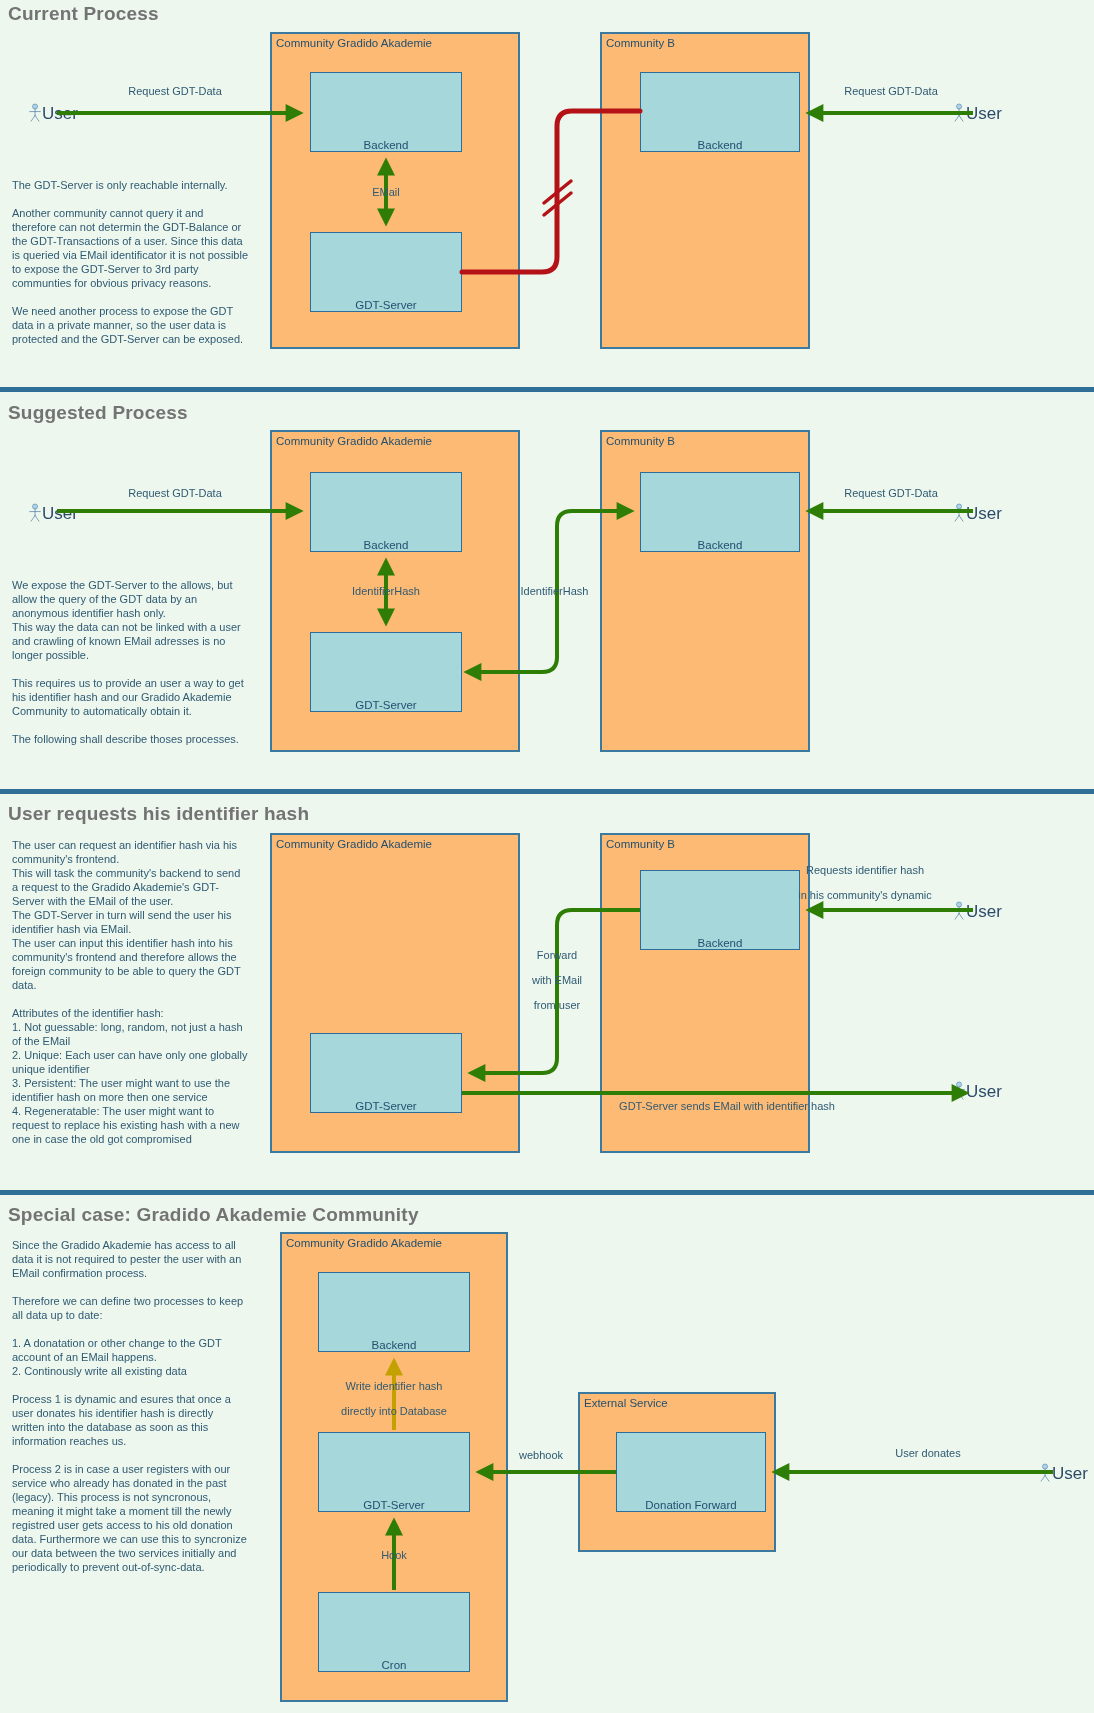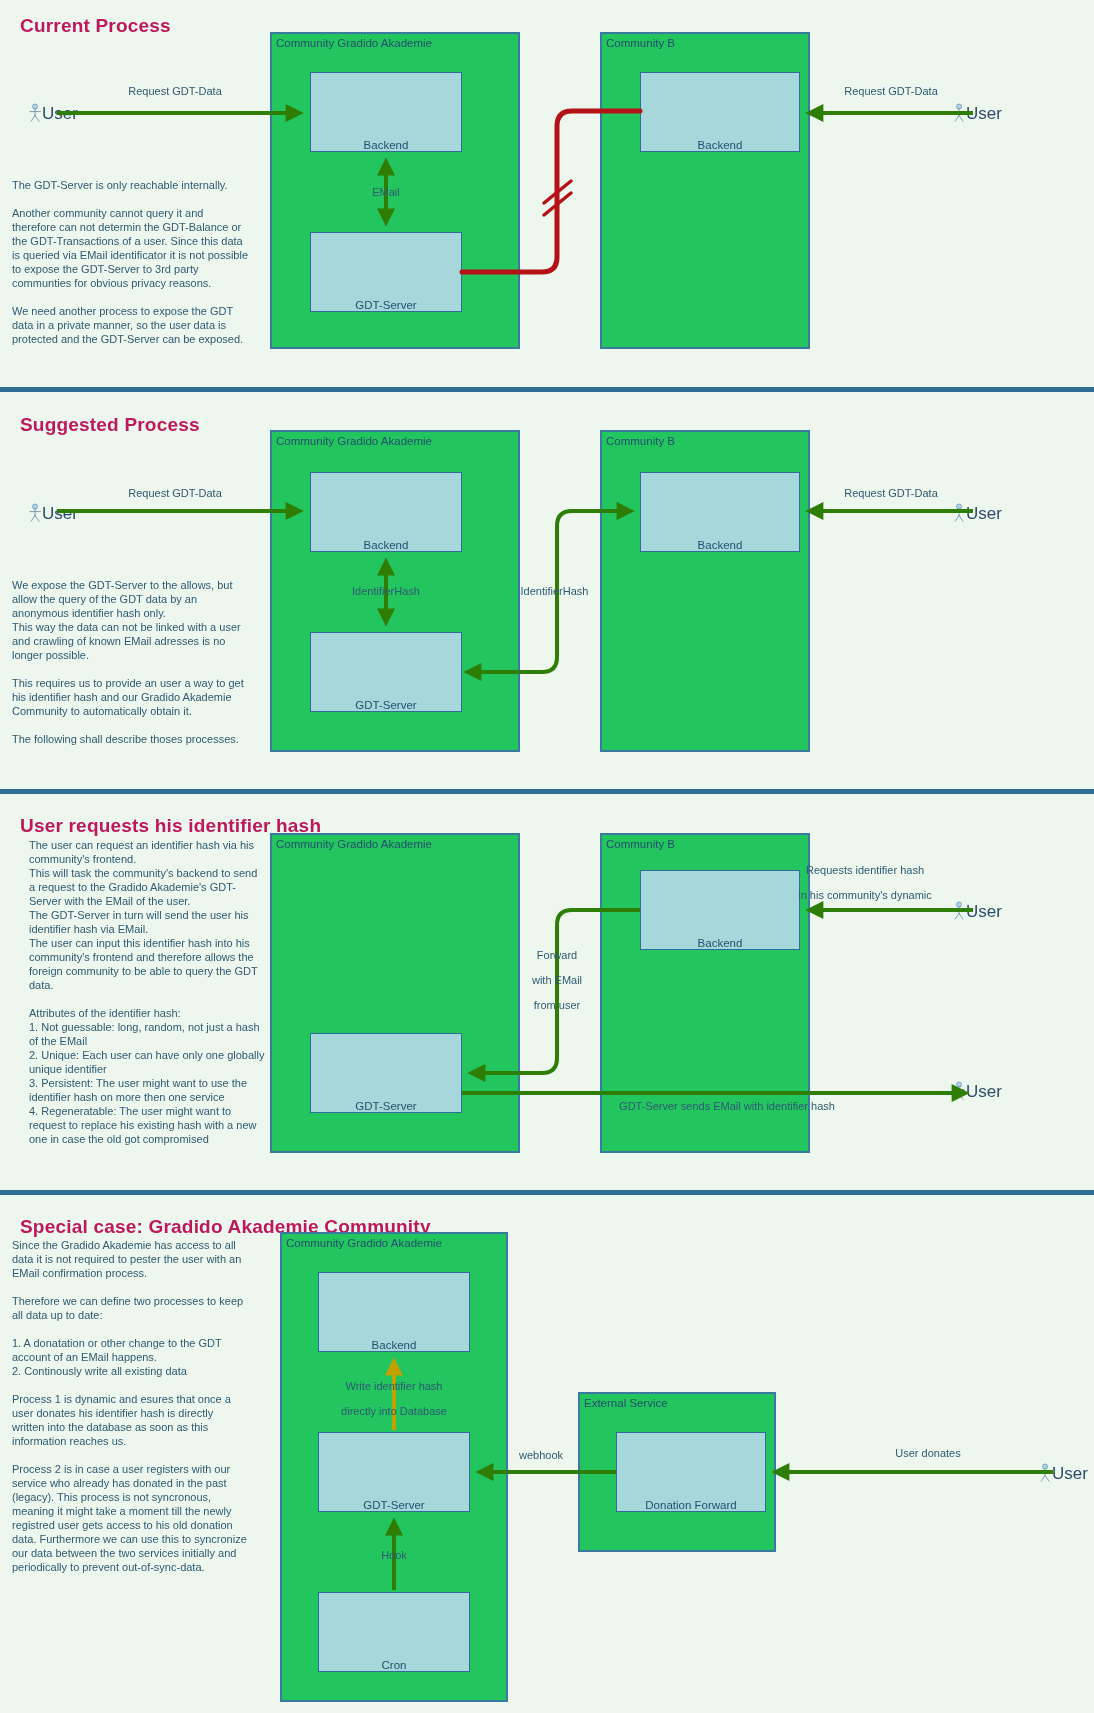--- a/index.html
+++ b/index.html
@@ -1,20 +1,20 @@
 <!DOCTYPE html>
 <html><head>
 <meta charset="utf-8">
 <style>
   html,body{margin:0;padding:0;background:#edf7ee;}
   .page{position:relative;width:1094px;height:1713px;background:#edf7ee;
         font-family:"Liberation Sans",sans-serif;overflow:hidden;}
-  .heading{position:absolute;left:8px;font-size:19px;font-weight:bold;color:#be185d;margin:12px;letter-spacing:.2px;}
+  .heading{position:absolute;left:8px;font-size:19px;font-weight:bold;color:#737373;margin:0;letter-spacing:.2px;}
   .divider{position:absolute;left:0;width:1094px;height:5px;background:#2f6f96;}
-  .community{position:absolute;background:#22c55e;border:2px solid #3a7aa0;box-sizing:border-box;padding-left:8px;}
+  .community{position:absolute;background:#fdba74;border:2px solid #3a7aa0;box-sizing:border-box;padding-left:8px;}
   .community-label{position:absolute;top:3px;left:4px;font-size:11.5px;color:#24506e;}
   .node{position:absolute;background:#a5d7db;border:1.5px solid #2e6d99;box-sizing:border-box;
         display:flex;align-items:flex-end;justify-content:center;font-size:11.5px;color:#24506e;}
   .paracol{position:absolute;width:256px;}
   .para{font-size:11px;line-height:14px;color:#2f5a72;white-space:pre-line;margin:0 0 14px 0;}
   .lbl{position:absolute;font-size:11px;color:#2f5a72;text-align:center;}
   .actor{position:absolute;width:50px;display:flex;flex-direction:row;align-items:center;}
   .stick circle{fill:#aed3e8;stroke:#4a7da5;stroke-width:2;}
   .stick line{stroke:#4a7da5;stroke-width:2.5;stroke-linecap:round;}
   .user-label{font-size:17px;color:#2c4b6a;margin-top:2px;}
@@ -148,21 +148,21 @@
     <span>GDT-Server</span>
   </div>
 
   <div class="community" style="left:600px;top:833px;width:210px;height:320px">
     <div class="community-label">Community B</div>
   </div>
   <div class="node" style="left:640px;top:870px;width:160px;height:80px">
     <span>Backend</span>
   </div>
 
-  <div class="paracol" style="left:29px;top:838px">
+  <div class="paracol" style="left:12px;top:838px">
     <p class="para">The user can request an identifier hash via his
 community's frontend.
 This will task the community's backend to send
 a request to the Gradido Akademie's GDT-
 Server with the EMail of the user.
 The GDT-Server in turn will send the user his
 identifier hash via EMail.
 The user can input this identifier hash into his
 community's frontend and therefore allows the
 foreign community to be able to query the GDT

